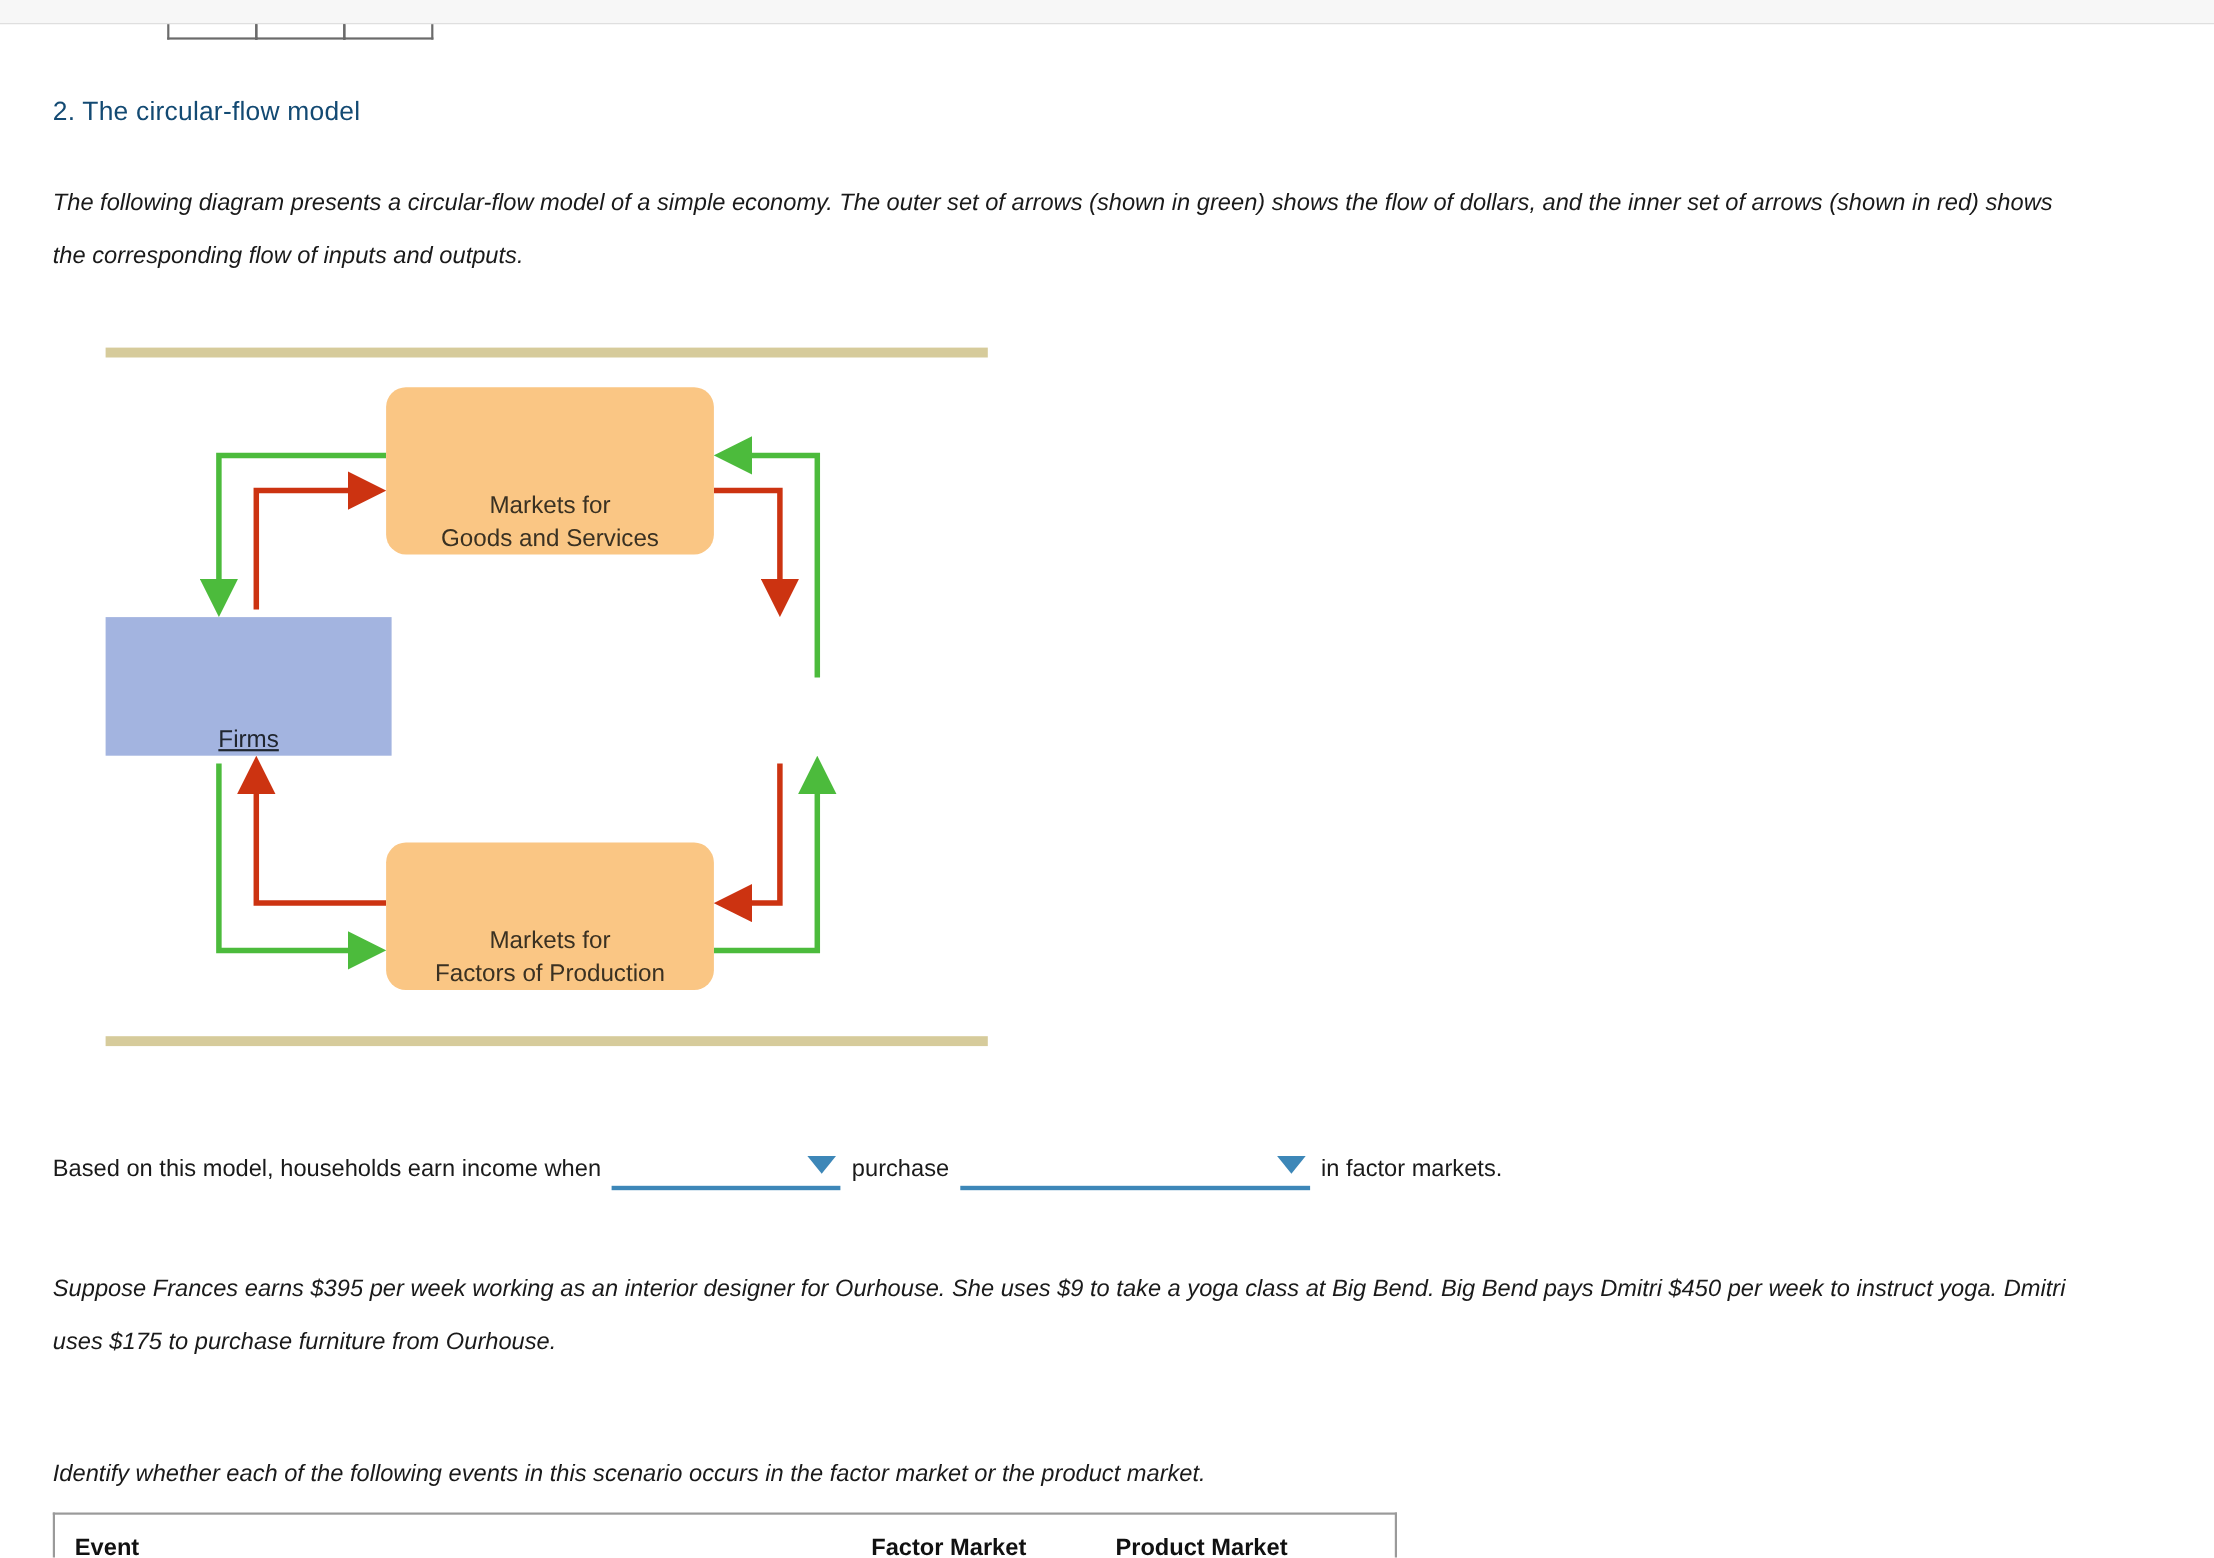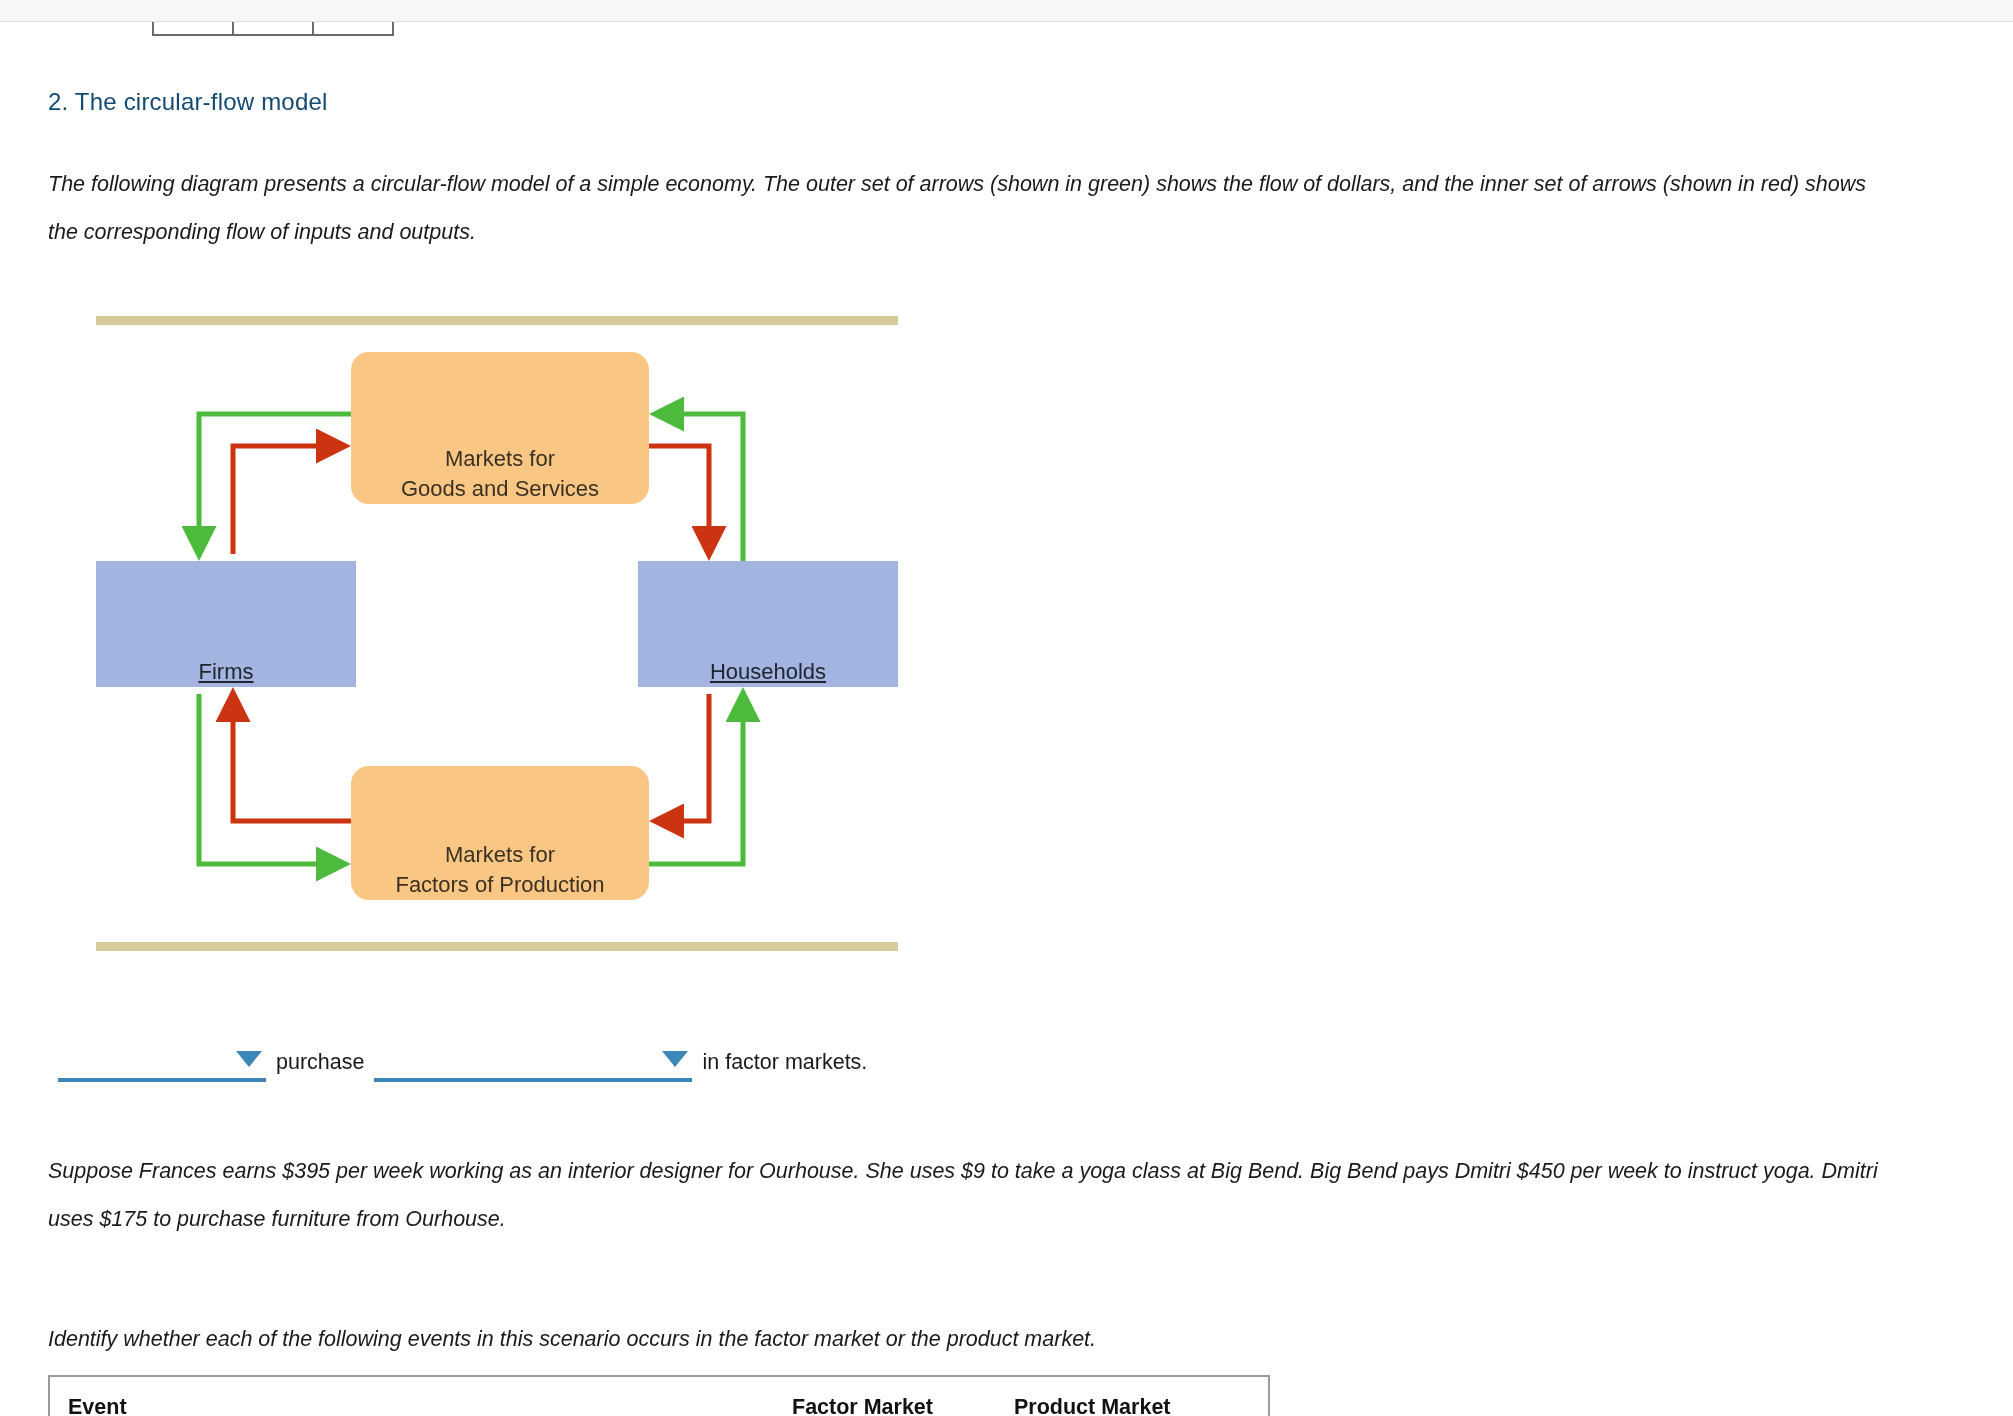--- a/index.html
+++ b/index.html
@@ -190,24 +190,24 @@
 
     <div class="node node-orange" id="node-factors">
       <div>
         <div>Markets for</div>
         <div>Factors of Production</div>
       </div>
     </div>
 
     <div class="node node-blue" id="node-firms">Firms</div>
 
-    <div class="node node-blue" id="node-house">Households</div>
   </div>
 
   <div class="dd-line">
+    <span>Based on this model, households earn income when</span>
     <span class="dd dd-a">
       <span></span>
       <span class="caret"></span>
     </span>
     <span>purchase</span>
     <span class="dd dd-b">
       <span></span>
       <span class="caret"></span>
     </span>
     <span>in factor markets.</span>

